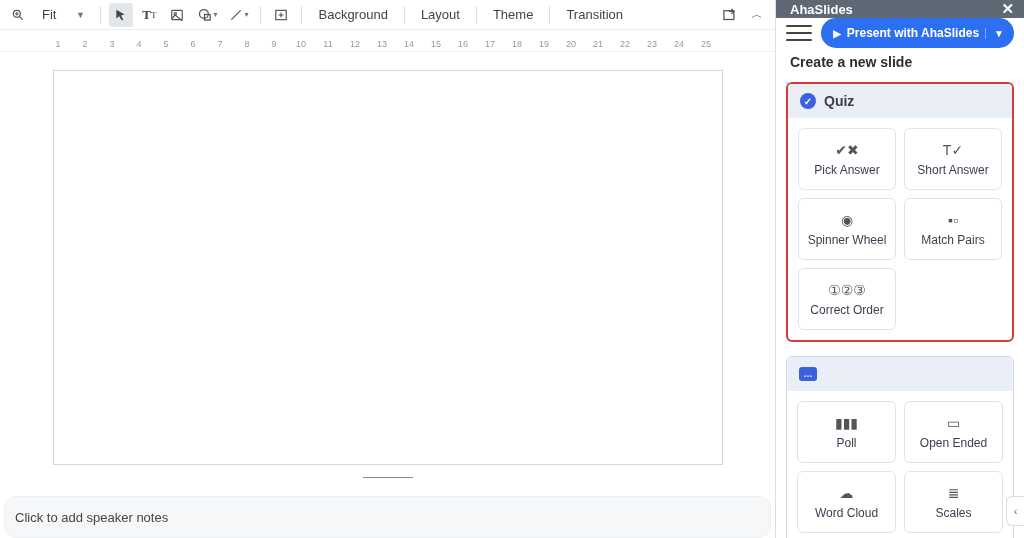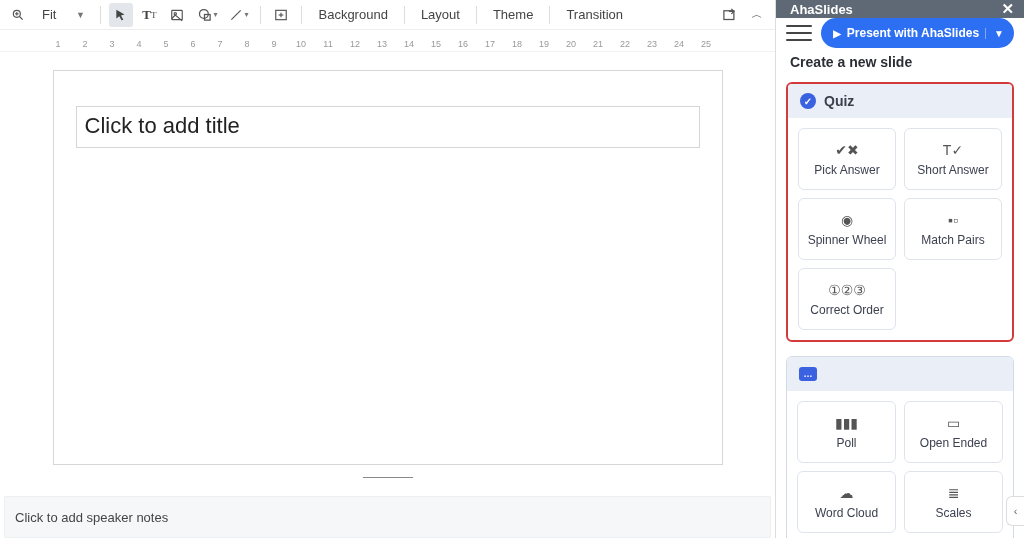--- a/index.html
+++ b/index.html
@@ -16,21 +16,21 @@
 .ruler { height: 22px; position: relative; background: #fff; border-bottom: 1px solid #f2f2f2; }
 .ruler::before { content:""; position:absolute; left:38px; right:8px; top:0; bottom:0; }
 .tick { position: absolute; bottom: 2px; font-size: 9px; color: #999; transform: translateX(-50%); }
 
 .canvas-wrap { flex: 1; overflow: hidden; display: flex; justify-content: center; }
 .page { margin-top: 18px; width: 670px; height: 395px; border: 1px solid #d6d6d6; background: #fff; position: relative; }
 .title-box { position: absolute; left: 22px; right: 22px; top: 35px; height: 42px; border: 1px solid #d6d6d6; padding: 6px 8px; font-size: 22px; color: #222; }
 .body-box { position: absolute; left: 22px; right: 22px; top: 88px; bottom: 24px; border: 1px solid #d6d6d6; padding: 6px 8px; font-size: 16px; color: #555; }
 .page-foot { position: absolute; left: 50%; bottom: -14px; transform: translateX(-50%); width: 50px; height: 1px; background: #888; }
 
-.speaker { position: absolute; left: 4px; right: 4px; bottom: 0; height: 42px; border-radius: 1px; background: #f6f7f9; display: flex; align-items: center; padding: 0 10px; font-size: 13px; color: #444; border: 1px solid #edf0f3; }
+.speaker { position: absolute; left: 4px; right: 4px; bottom: 0; height: 42px; border-radius: 12px; background: #f6f7f9; display: flex; align-items: center; padding: 0 10px; font-size: 13px; color: #444; border: 1px solid #edf0f3; }
 
 
 .panel { position: absolute; right: 0; top: 0; width: 249px; height: 538px; border-left: 1px solid #ddd; background: #fff; display: flex; flex-direction: column; overflow: hidden; margin-left: 25px; }
 .panel-head { height: 30px; background: #5f6875; color: #fff; display: flex; align-items: center; justify-content: space-between; padding: 0 10px 0 14px; font-size: 13px; font-weight: 600; }
 .panel-top { height: 40px; display: flex; align-items: center; justify-content: space-between; padding: 0 10px; }
 .burger { width: 26px; height: 22px; display: flex; flex-direction: column; justify-content: space-around; cursor: pointer; }
 .burger span { display:block; height:2px; background:#444; border-radius:1px; }
 .present-btn { height: 30px; border-radius: 16px; background: #2d6ff2; color: #fff; display: inline-flex; align-items: center; gap: 6px; padding: 0 10px 0 12px; font-size: 12px; font-weight: 600; cursor: pointer; }
 .present-btn .play { font-size: 10px; }
 .present-btn .drop { border-left: 1px solid rgba(255,255,255,0.4); padding-left: 8px; font-size: 10px; }
@@ -147,21 +147,20 @@
       <span class="tick" style="left: 571px;">20</span>
       <span class="tick" style="left: 598px;">21</span>
       <span class="tick" style="left: 625px;">22</span>
       <span class="tick" style="left: 652px;">23</span>
       <span class="tick" style="left: 679px;">24</span>
       <span class="tick" style="left: 706px;">25</span>
     </div>
 
   <div class="canvas-wrap">
     <div class="page">
-      <div class="title-box">Click to add title</div>
       <div class="page-foot"></div>
     </div>
   </div>
 
   <div class="speaker">Click to add speaker notes</div>
 </div>
 
 <div class="panel">
   <div class="panel-head">
     <span>AhaSlides</span>

